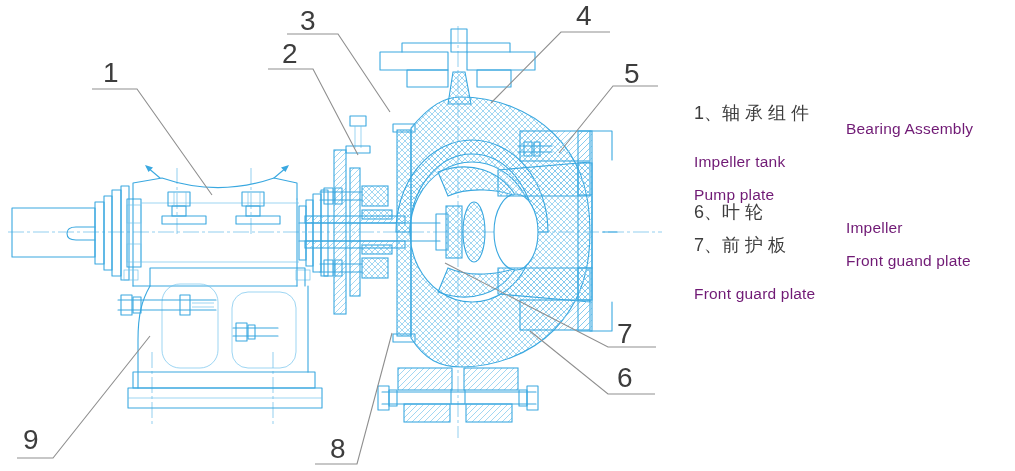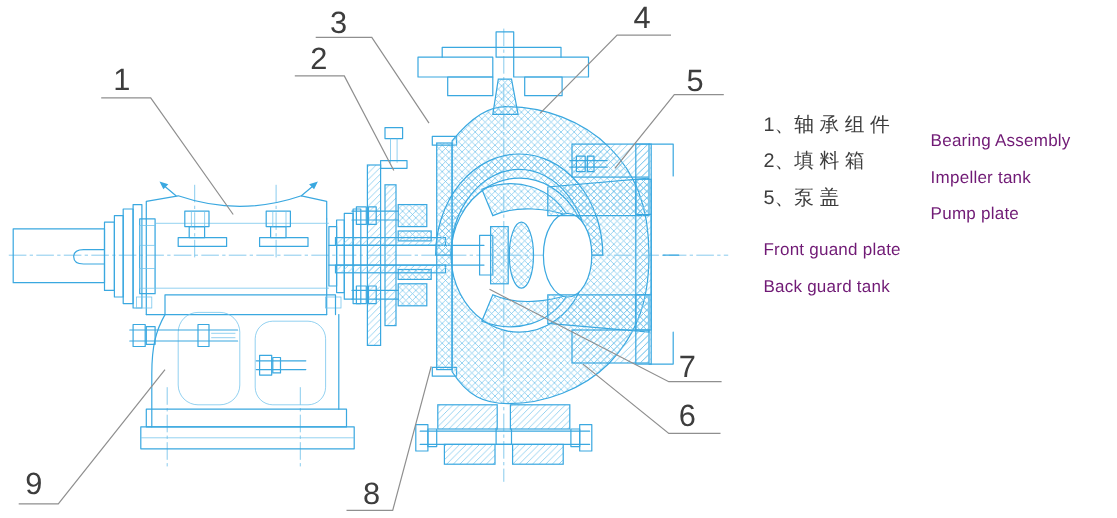--- a/index.html
+++ b/index.html
@@ -221,28 +221,31 @@
   <span class="callout" style="left:617px;top:320px">7</span>
   <span class="callout" style="left:330px;top:435px">8</span>
   <span class="callout" style="left:23px;top:426px">9</span>
 
   <div class="legend">
     <div class="legend-row">
       <span class="legend-zh"><span class="num">1、</span><span class="zh">轴承组件</span></span>
       <span class="legend-en">Bearing Assembly</span>
     </div>
     <div class="legend-row">
-      <span class="legend-zh"><span class="num">2、</span><span class="zh">填料箱</span></span>
       <span class="legend-en">Impeller tank</span>
     </div>
     <div class="legend-row">
-      <span class="legend-zh"><span class="num">5、</span><span class="zh">泵盖</span></span>
       <span class="legend-en">Pump plate</span>
     </div>
     <div class="legend-row">
+      <span class="legend-zh"><span class="num">6、</span><span class="zh">叶轮</span></span>
+      <span class="legend-en">Impeller</span>
+    </div>
+    <div class="legend-row">
+      <span class="legend-zh"><span class="num">7、</span><span class="zh">前护板</span></span>
       <span class="legend-en">Front guand plate</span>
     </div>
     <div class="legend-row">
-      <span class="legend-en">Back guard tank</span>
+      <span class="legend-en">Front guard plate</span>
     </div>
   </div>
 
 </div>
 
 </body></html>

